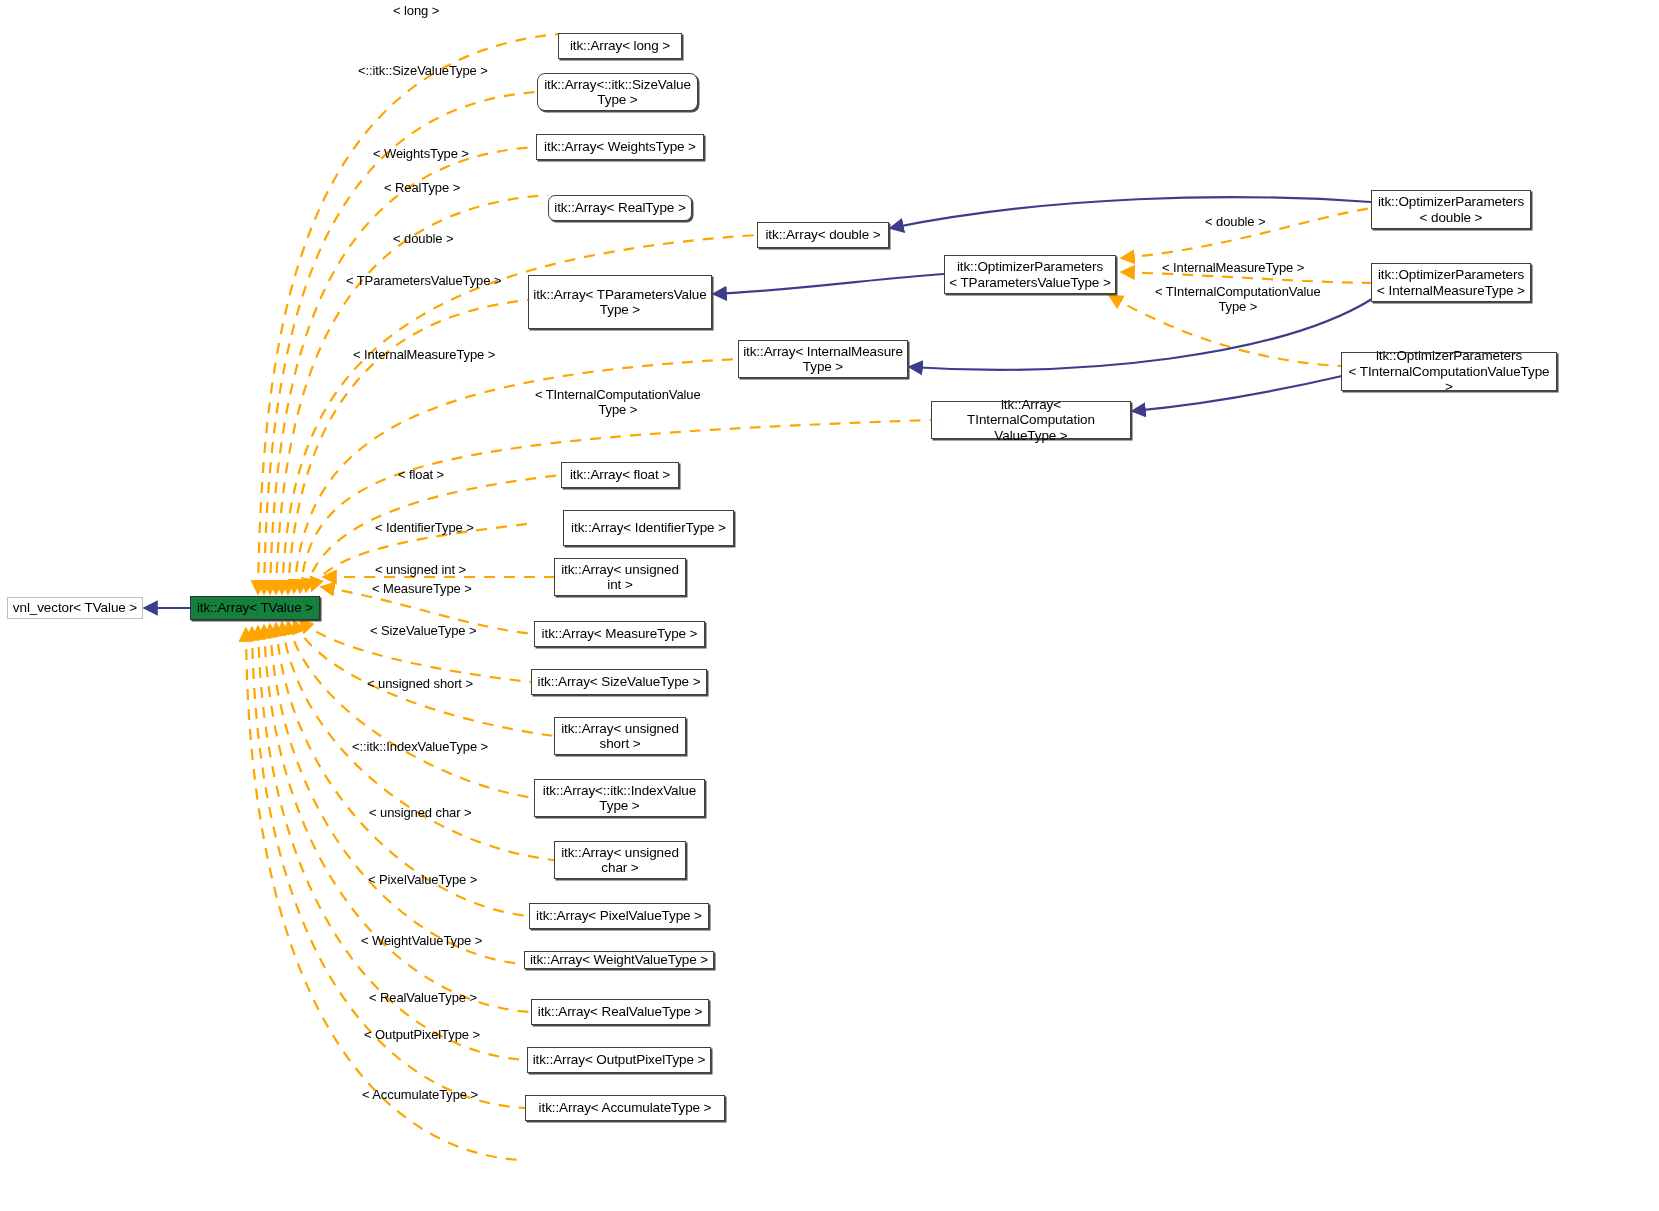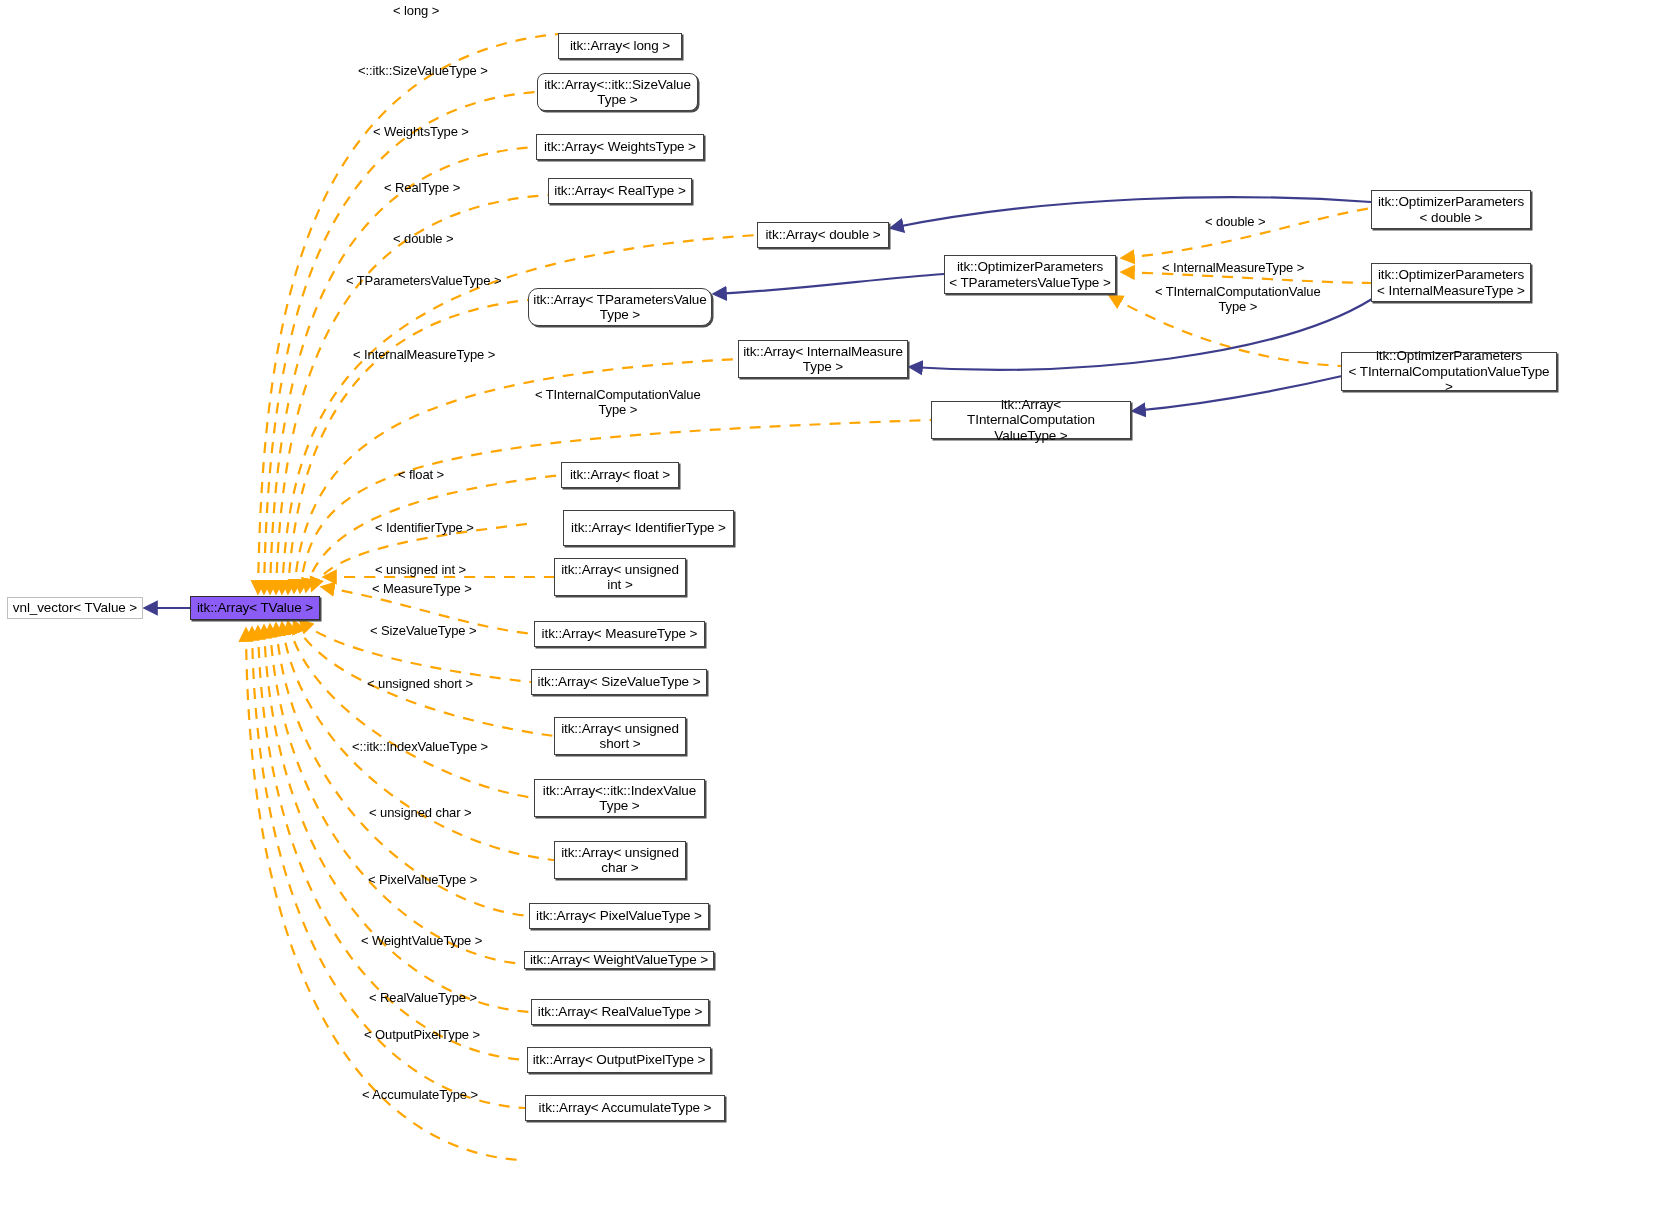--- a/index.html
+++ b/index.html
@@ -35,21 +35,21 @@
     line-height: 15.5px;
     display: flex;
     align-items: center;
     justify-content: center;
     text-align: center;
     white-space: pre-line;
     padding: 1px 4px;
     letter-spacing: -0.1px;
   }
   .node.center {
-    background: #8b5cf6;
+    background: #15803d;
     border: 1px solid #303030;
     box-shadow: 1.5px 1.5px 0 0 #4a4a4a;
   }
   .node.shadow {
     box-shadow: 1.5px 1.5px 0 0 #4a4a4a;
   }
   .node.plain {
     border: 1px solid #bfbfbf;
     box-shadow: none;
   }
@@ -119,23 +119,23 @@
     </g>
   </svg>
 
   <div class="node plain" style="left: 7px; top: 597px; width: 136px; height: 22px;">vnl_vector&lt; TValue &gt;</div>
   <div class="node center" style="left: 190px; top: 596px; width: 130px; height: 24px;">itk::Array&lt; TValue &gt;</div>
 
   <div class="node shadow" style="left: 558px; top: 33px; width: 124px; height: 26px;">itk::Array&lt; long &gt;</div>
   <div class="node shadow" style="left: 537px; top: 73px; width: 161px; height: 38px; border-radius: 8px;">itk::Array&lt;::itk::SizeValue
 Type &gt;</div>
   <div class="node shadow" style="left: 536px; top: 134px; width: 168px; height: 26px;">itk::Array&lt; WeightsType &gt;</div>
-  <div class="node shadow" style="left: 548px; top: 178px; width: 144px; height: 26px;">itk::Array&lt; RealType &gt;</div>
+  <div class="node shadow" style="left: 548px; top: 195px; width: 144px; height: 26px; border-radius: 7px;">itk::Array&lt; RealType &gt;</div>
   <div class="node shadow" style="left: 757px; top: 222px; width: 132px; height: 26px;">itk::Array&lt; double &gt;</div>
-  <div class="node shadow" style="left: 528px; top: 288px; width: 184px; height: 38px; border-radius: 10px;">itk::Array&lt; TParametersValue
+  <div class="node shadow" style="left: 528px; top: 275px; width: 184px; height: 54px;">itk::Array&lt; TParametersValue
 Type &gt;</div>
   <div class="node shadow" style="left: 738px; top: 340px; width: 170px; height: 38px;">itk::Array&lt; InternalMeasure
 Type &gt;</div>
   <div class="node shadow" style="left: 931px; top: 401px; width: 200px; height: 38px;">itk::Array&lt; TInternalComputation
 ValueType &gt;</div>
   <div class="node shadow" style="left: 561px; top: 462px; width: 118px; height: 26px;">itk::Array&lt; float &gt;</div>
   <div class="node shadow" style="left: 563px; top: 510px; width: 171px; height: 36px;">itk::Array&lt; IdentifierType &gt;</div>
   <div class="node shadow" style="left: 554px; top: 558px; width: 132px; height: 38px;">itk::Array&lt; unsigned
 int &gt;</div>
   <div class="node shadow" style="left: 534px; top: 621px; width: 171px; height: 26px;">itk::Array&lt; MeasureType &gt;</div>
@@ -157,21 +157,21 @@
   <div class="node shadow" style="left: 1371px; top: 190px; width: 160px; height: 39px;">itk::OptimizerParameters
 &lt; double &gt;</div>
   <div class="node shadow" style="left: 1371px; top: 263px; width: 160px; height: 39px;">itk::OptimizerParameters
 &lt; InternalMeasureType &gt;</div>
   <div class="node shadow" style="left: 1341px; top: 352px; width: 216px; height: 39px;">itk::OptimizerParameters
 &lt; TInternalComputationValueType &gt;</div>
 
   <div id="edge-label-host">
       <div class="edge-label" style="left: 393px; top: 3px;">&lt; long &gt;</div>
       <div class="edge-label" style="left: 358px; top: 63px;">&lt;::itk::SizeValueType &gt;</div>
-      <div class="edge-label" style="left: 373px; top: 124px; text-align: center;">&lt; WeightsType &gt;</div>
+      <div class="edge-label" style="left: 373px; top: 146px; text-align: center;">&lt; WeightsType &gt;</div>
       <div class="edge-label" style="left: 384px; top: 180px;">&lt; RealType &gt;</div>
       <div class="edge-label" style="left: 393px; top: 231px;">&lt; double &gt;</div>
       <div class="edge-label" style="left: 346px; top: 273px;">&lt; TParametersValueType &gt;</div>
       <div class="edge-label" style="left: 353px; top: 347px;">&lt; InternalMeasureType &gt;</div>
       <div class="edge-label" style="left: 535px; top: 387px;">&lt; TInternalComputationValue
 Type &gt;</div>
       <div class="edge-label" style="left: 398px; top: 467px;">&lt; float &gt;</div>
       <div class="edge-label" style="left: 375px; top: 520px;">&lt; IdentifierType &gt;</div>
       <div class="edge-label" style="left: 375px; top: 562px;">&lt; unsigned int &gt;</div>
       <div class="edge-label" style="left: 372px; top: 581px;">&lt; MeasureType &gt;</div>

